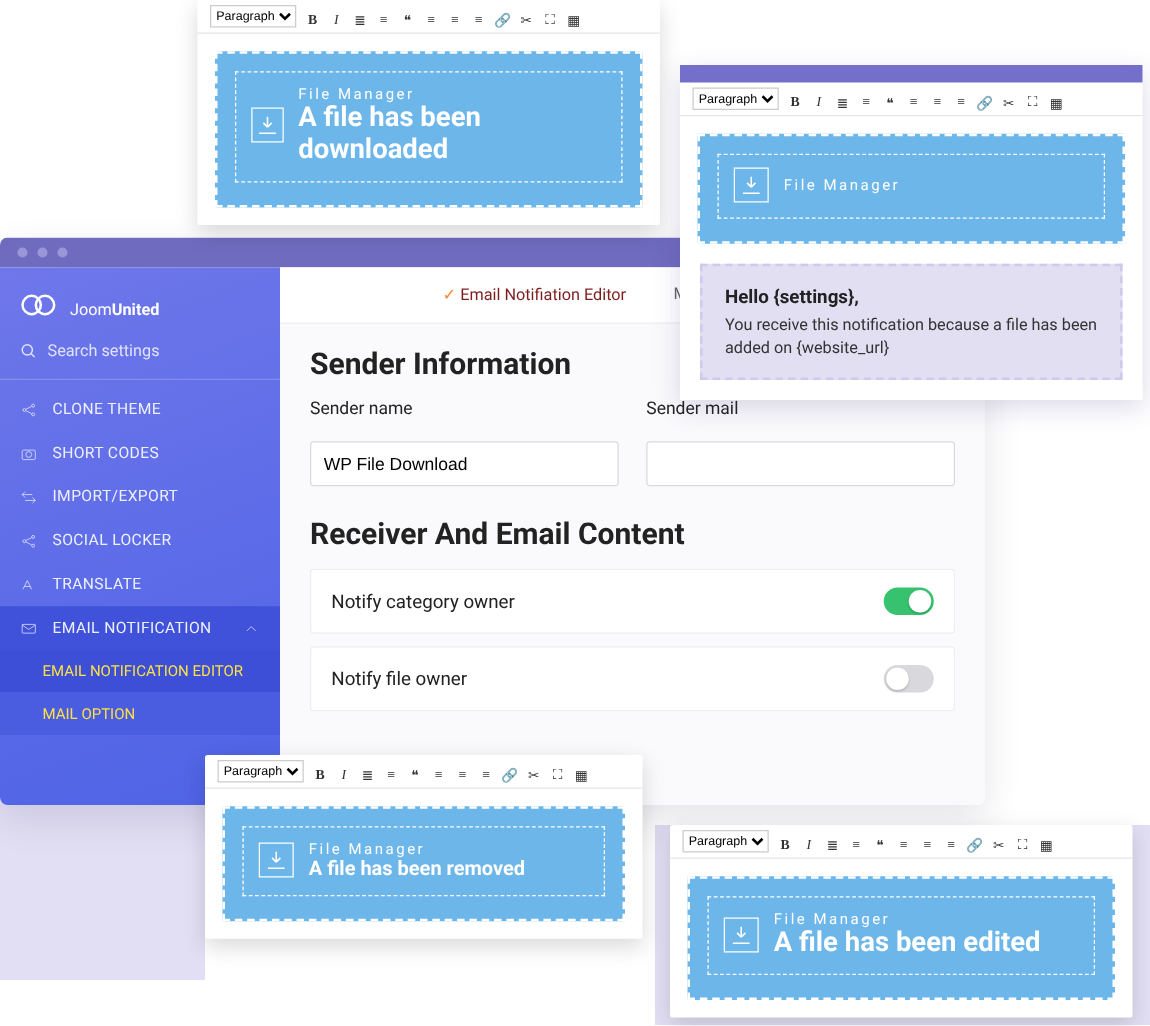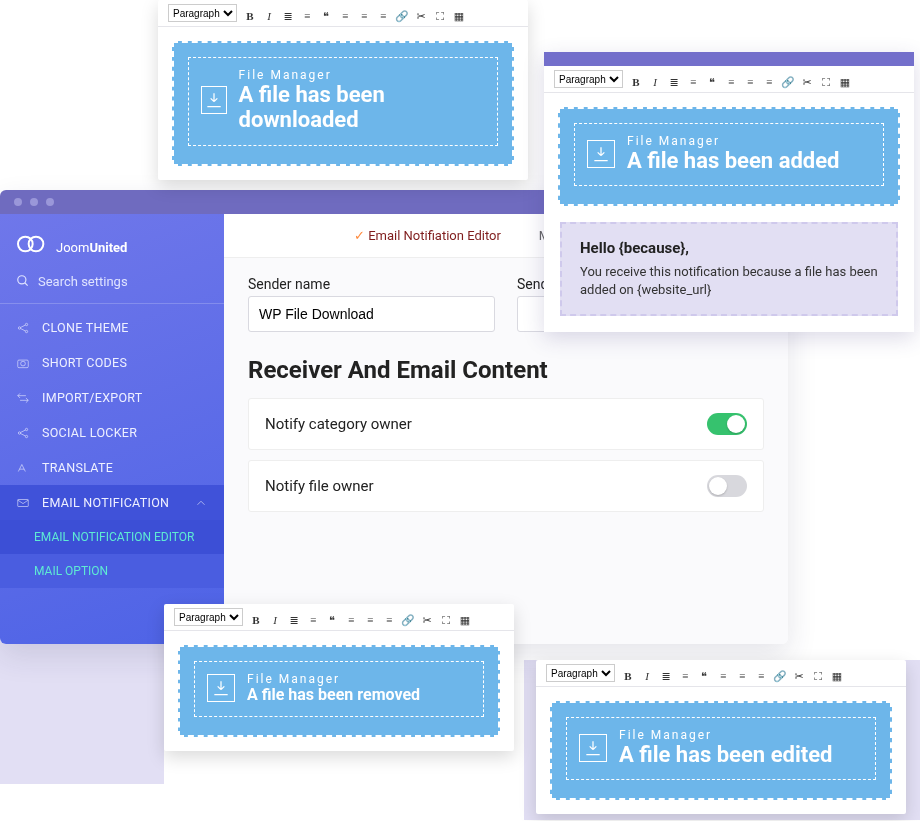--- a/index.html
+++ b/index.html
@@ -21,32 +21,32 @@
   .title-dots span{width:8px;height:8px;border-radius:50%;background:#9a97d9}
   .side{position:absolute;left:0;top:24px;bottom:0;width:224px;background:linear-gradient(160deg,#6f77ea 0%,#4e63e6 100%);color:#fff;font-size:13px}
   .brand{display:flex;align-items:flex-end;gap:8px;padding:18px 16px 10px}
   .brand .logo{width:32px;height:24px}
   .brand b{font-weight:700;font-size:16px}
   .search-row{display:flex;gap:8px;padding:8px 16px 14px;color:#dfe3ff;font-size:13px;border-bottom:1px solid rgba(255,255,255,.2);margin:0 0 6px}
   .nav-item{display:flex;align-items:center;gap:12px;padding:10px 16px;color:#eef0ff;font-size:12.5px;letter-spacing:.3px;cursor:pointer}
   .nav-item svg{width:14px;height:14px;stroke:#eef0ff;fill:none}
   .nav-item .chev{margin-left:auto}
   .nav-item.active{background:#4052d9}
-  .sub-item{padding:10px 16px 10px 34px;color:#5eead4;font-size:12px;background:#4a5de0;cursor:pointer}
+  .sub-item{padding:10px 16px 10px 34px;color:#fde047;font-size:12px;background:#4a5de0;cursor:pointer}
   .sub-item.sel{background:#3c4fd6}
   .main{position:absolute;left:224px;top:24px;right:0;bottom:0;background:#fafafc}
   .tabs{display:flex;gap:38px;padding:14px 0 14px 130px;background:#fff;border-bottom:1px solid #eee}
   .tab{font-size:13px;color:#666}
   .tab.active{color:#7f1d1d}
   .tab.active::before{content:"✓ ";color:#ff8a3c}
   .section{padding:18px 24px}
   .h2{font-size:24px;font-weight:700;color:#222;margin-bottom:14px}
   .row2{display:flex;gap:22px;margin-bottom:24px}
   .field-col{flex:1}
-  .lbl{font-size:14px;color:#222;margin-bottom:4px}
+  .lbl{font-size:14px;color:#222;margin-bottom:18px}
   .tinput{width:100%;height:36px;border:1px solid #d9d9e0;border-radius:3px;padding:0 10px;font-size:14px}
   .opt-row{background:#fff;border:1px solid #eee;border-radius:3px;padding:14px 16px;display:flex;align-items:center;justify-content:space-between;margin-bottom:10px;font-size:15px;color:#222}
   .toggle{width:40px;height:22px;border-radius:11px;position:relative;background:#d8d8dd}
   .toggle::after{content:"";position:absolute;width:18px;height:18px;border-radius:50%;background:#fff;top:2px;left:2px;box-shadow:0 1px 2px rgba(0,0,0,.2)}
   .toggle.on{background:#36c26e}
   .toggle.on::after{left:20px}
   .preview-card{background:#fff;box-shadow:0 6px 20px rgba(60,50,120,.18)}
   .p-top{background:#736fcb;height:14px}
   .p-hello{padding:14px 18px;background:#e2dff3;margin:16px 16px 0 16px;border:2px dashed #cfc9ec}
   .p-hello b{font-size:15px;color:#222}
@@ -131,20 +131,21 @@
       </div>
     <div class="sub-item sel">EMAIL NOTIFICATION EDITOR</div>
     <div class="sub-item">MAIL OPTION</div>
   </div>
   <div class="main">
     <div class="tabs">
       <span class="tab active">Email Notifiation Editor</span>
       <span class="tab">M</span>
     </div>
     <div class="section">
+      <div class="h2">Sender Information</div>
       <div class="row2">
         <div class="field-col">
           <div class="lbl">Sender name</div>
           <input class="tinput" value="WP File Download" style="">
         </div>
         <div class="field-col">
           <div class="lbl">Sender mail</div>
           <input class="tinput" value="" style="">
         </div>
       </div>
@@ -222,27 +223,26 @@
   <div style="padding:14px 14px 0 14px">
     <div class="banner">
       <div class="banner-inner">
         <div class="dl-ico">
             <svg width="20" height="20" viewBox="0 0 24 24" stroke-width="1.5">
               <path d="M12 4v10m0 0l-4-4m4 4l4-4M4 20h16"></path>
             </svg>
           </div>
         <div>
           <div class="kicker">File Manager</div>
-          <div class="headline">A file has been added</div>
         </div>
       </div>
     </div>
   </div>
   <div class="p-hello" style="margin-bottom:16px">
-    <b>Hello {because},</b>
+    <b>Hello {settings},</b>
     <p>You receive this notification because a file has been added on {website_url}</p>
   </div>
 </div>
 
 <div class="ed-card abs" style="left:164px;top:604px;width:350px">
   <div class="ed-toolbar">
     <select><option>Paragraph</option></select>
     <span class="ti">
         <b>B</b>
       </span>

